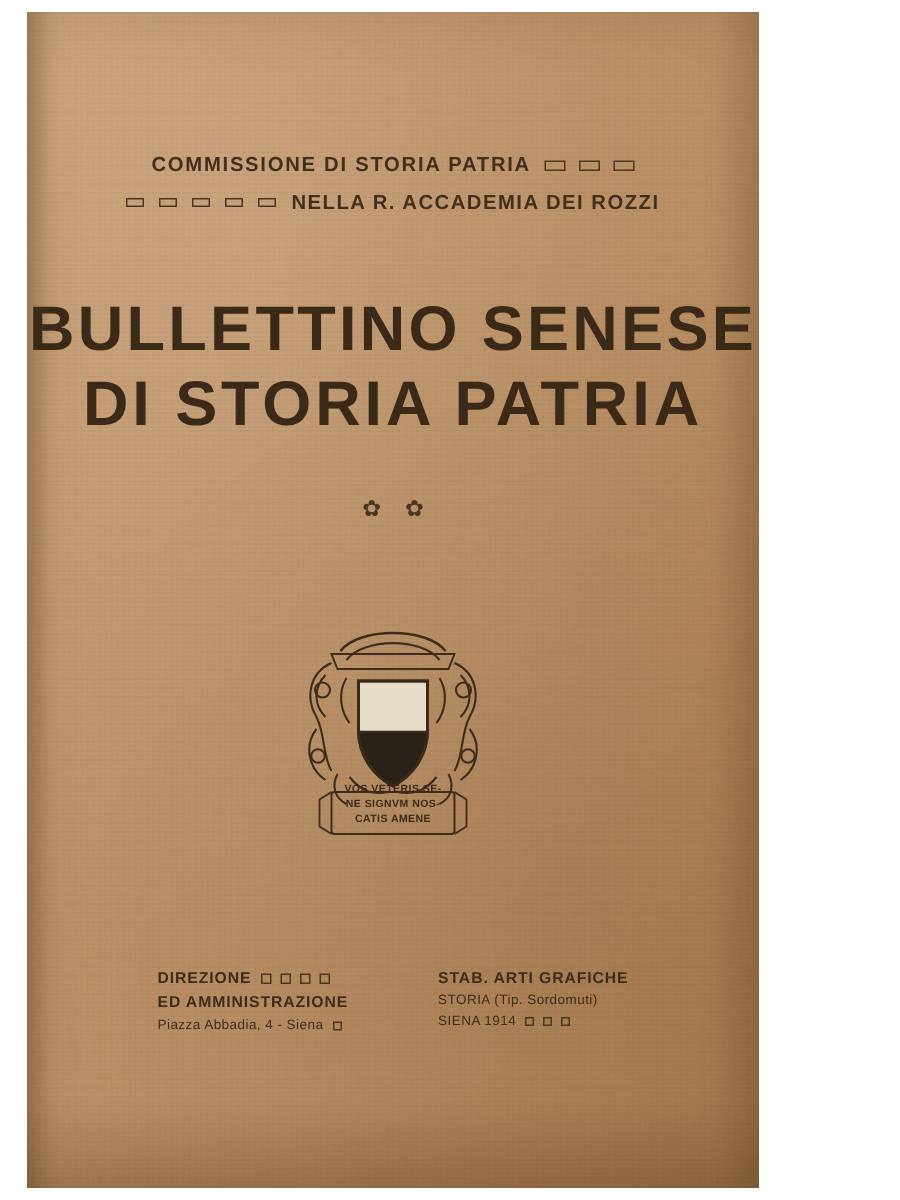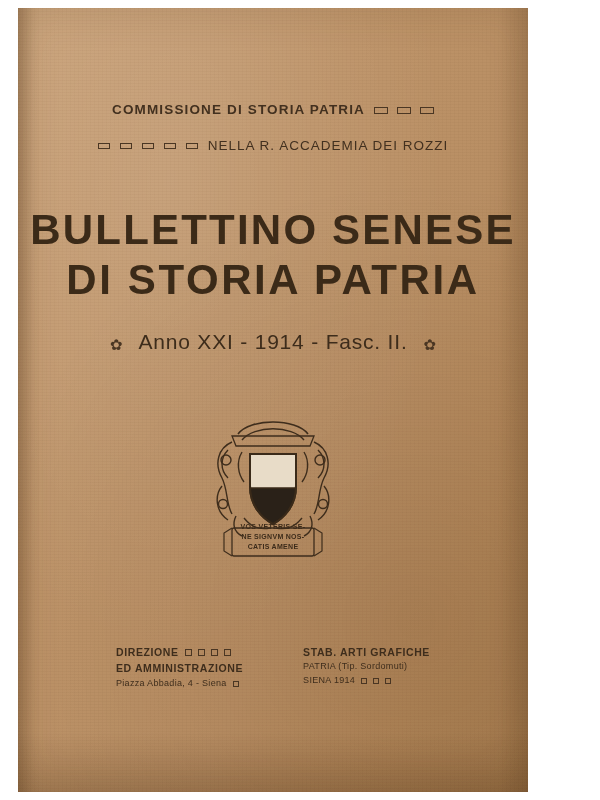--- a/index.html
+++ b/index.html
@@ -23,21 +23,20 @@
   .cover {
     position: absolute;
     left: 18px;
     top: 8px;
     width: 488px;
     height: 784px;
     background:
       radial-gradient(ellipse at 30% 22%, rgba(255,255,255,0.10) 0%, rgba(255,255,255,0) 55%),
       linear-gradient(115deg, #c9a279 0%, #c39a70 18%, #bd9368 40%, #b98f64 62%, #b28759 82%, #a87e50 100%);
     box-shadow: inset 0 0 40px rgba(90,60,30,0.18);
-    padding-left: 22px;
   }
 
   
   .cover::after {
     content: "";
     position: absolute;
     inset: 0;
     pointer-events: none;
     background-image:
       repeating-linear-gradient(0deg, rgba(120,85,50,0.045) 0px, rgba(120,85,50,0.045) 1px, rgba(255,255,255,0) 1px, rgba(255,255,255,0) 3px),
@@ -84,38 +83,38 @@
     justify-content: center;
     gap: 9px;
     color: #42301f;
     font-size: 13.5px;
     font-weight: bold;
     letter-spacing: 1.15px;
     line-height: 1.5;
     text-transform: uppercase;
   }
   .header-line.second {
-    margin-top: 16px;
-    font-weight: normal;
+    margin-top: 5px;
+    font-weight: bold;
     letter-spacing: 1.0px;
     gap: 10px;
   }
   .dash {
     display: inline-block;
     width: 12px;
     height: 5px;
     border: 1px solid #4a3623;
     background: transparent;
   }
   .dash.small { width: 10px; height: 4px; }
 
   
   .title-block {
     position: absolute;
-    top: 197px;
+    top: 186px;
     left: 0;
     right: 0;
     z-index: 3;
   }
   .title-line {
     font-family: "Liberation Sans", sans-serif;
     font-size: 42px;
     font-weight: bold;
     letter-spacing: 2.2px;
     color: #3b2a18;
@@ -245,21 +244,20 @@
       </div>
     </div>
 
     <div class="title-block">
       <div class="title-line">BULLETTINO SENESE</div>
       <div class="title-line second">DI STORIA PATRIA</div>
     </div>
 
     <div class="issue-block">
       <span class="fleuron">✿</span>
-      <span class="issue-text">Anno XXI - 1914 - Fasc. II.</span>
       <span class="fleuron">✿</span>
     </div>
 
     <div class="emblem-wrap">
       <div class="emblem">
         <svg width="150" height="165" viewBox="0 0 150 165" xmlns="http://www.w3.org/2000/svg" aria-hidden="true">
           <g stroke="#3e2d1c" fill="none" stroke-width="1.4">
 
             <path d="M40 34 C52 18, 98 18, 110 34" stroke-width="1.6"></path>
             <path d="M44 40 C56 25, 94 25, 106 40"></path>
@@ -321,21 +319,21 @@
           <span>Piazza Abbadia, 4 - Siena</span>
           <span class="sq tiny"></span>
         </div>
       </div>
 
       <div class="footer-col right">
         <div class="footer-line">
           <span>STAB. ARTI GRAFICHE</span>
         </div>
         <div class="footer-line small">
-          <span>PATRIA (Tip. Sordomuti)</span>
+          <span>STORIA (Tip. Sordomuti)</span>
         </div>
         <div class="footer-line small">
           <span>SIENA 1914</span>
           <span class="sq tiny"></span>
           <span class="sq tiny"></span>
           <span class="sq tiny"></span>
         </div>
       </div>
     </div>
 

